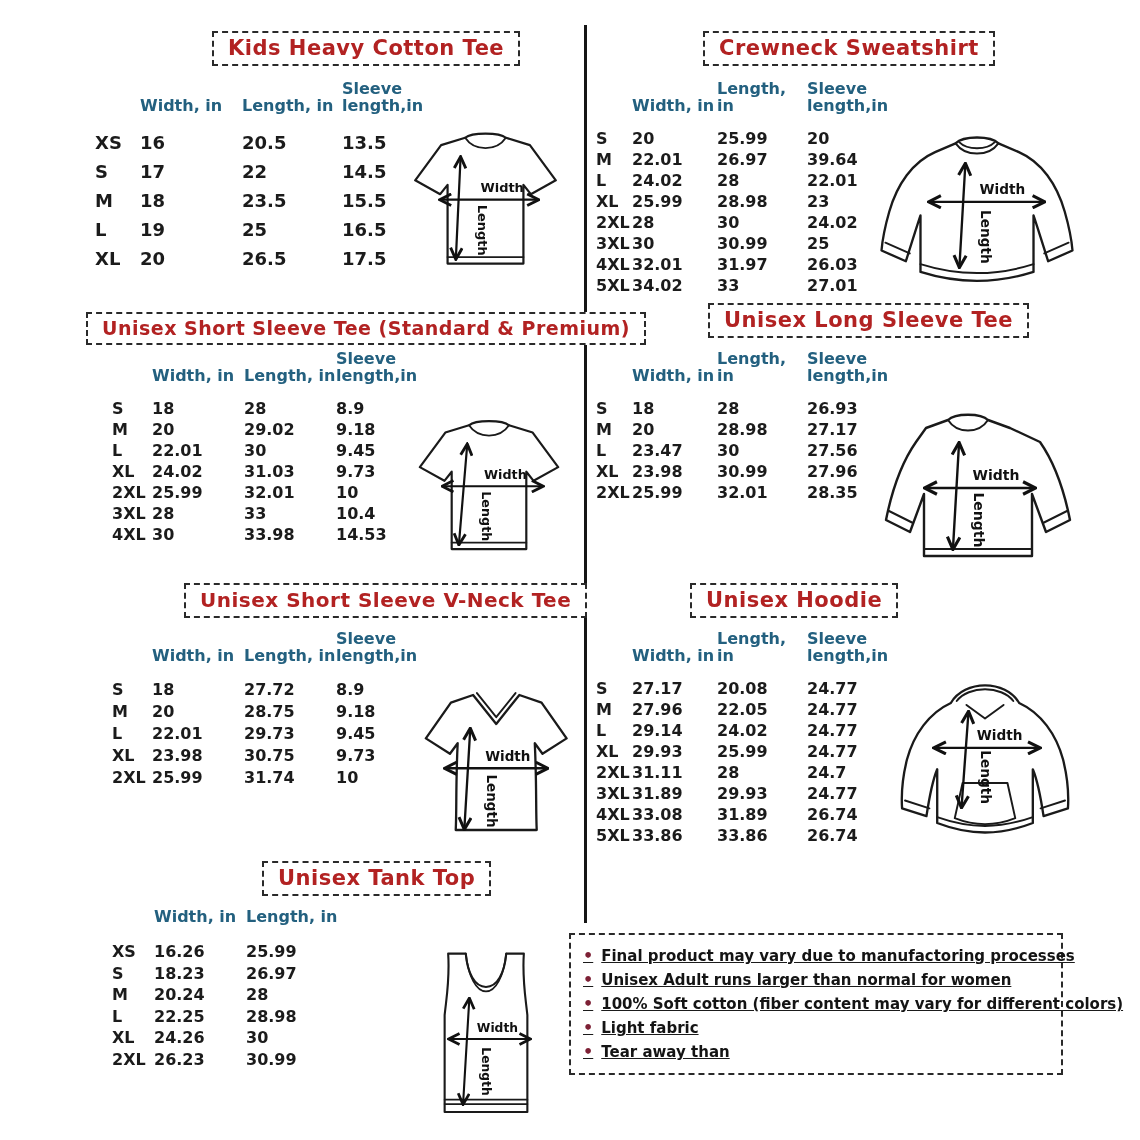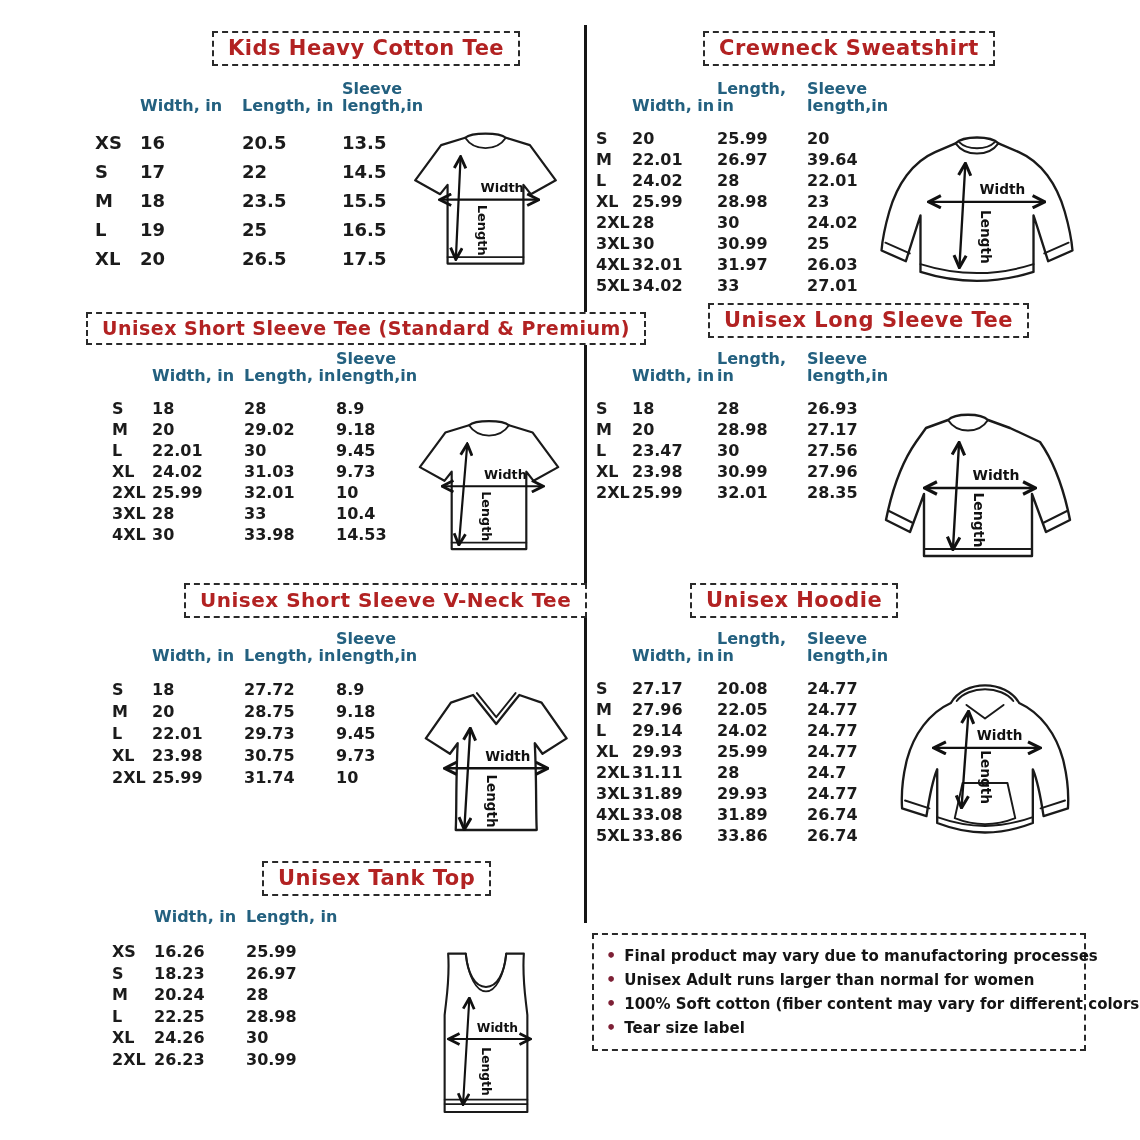--- a/index.html
+++ b/index.html
@@ -598,20 +598,21 @@
     <path class="detail" d="M52,10 C55,36 64,53 75,53 C86,53 95,36 98,10"></path>
     <path class="detail" d="M28,176 L122,176"></path>
     <path class="detail" d="M28,181 L122,181"></path>
     <line class="arrow" x1="56" y1="62" x2="49" y2="180" marker-start="url(#ah-tk)" marker-end="url(#ah-tk)"></line>
     <line class="arrow" x1="34" y1="107" x2="124" y2="107" marker-start="url(#ah-tk)" marker-end="url(#ah-tk)"></line>
     <text class="arrow-label" x="88" y="99" text-anchor="middle">Width</text>
     <text class="arrow-label" x="70" y="144" text-anchor="middle" transform="rotate(90 70 144)">Length</text>
   </svg>
 </section>
 
-<div class="notes-box" style="left:592px;top:933px;width:466px;">
+<div class="notes-box" style="left:569px;top:933px;width:466px;text-decoration:underline;">
   <ul>
       <li>Final product may vary due to manufactoring processes</li>
       <li>Unisex Adult runs larger than normal for women</li>
       <li>100% Soft cotton (fiber content may vary for different colors)</li>
-      <li>Tear size label</li>
+      <li>Light fabric</li>
+      <li>Tear away than</li>
     </ul>
 </div>
 
 </body></html>

